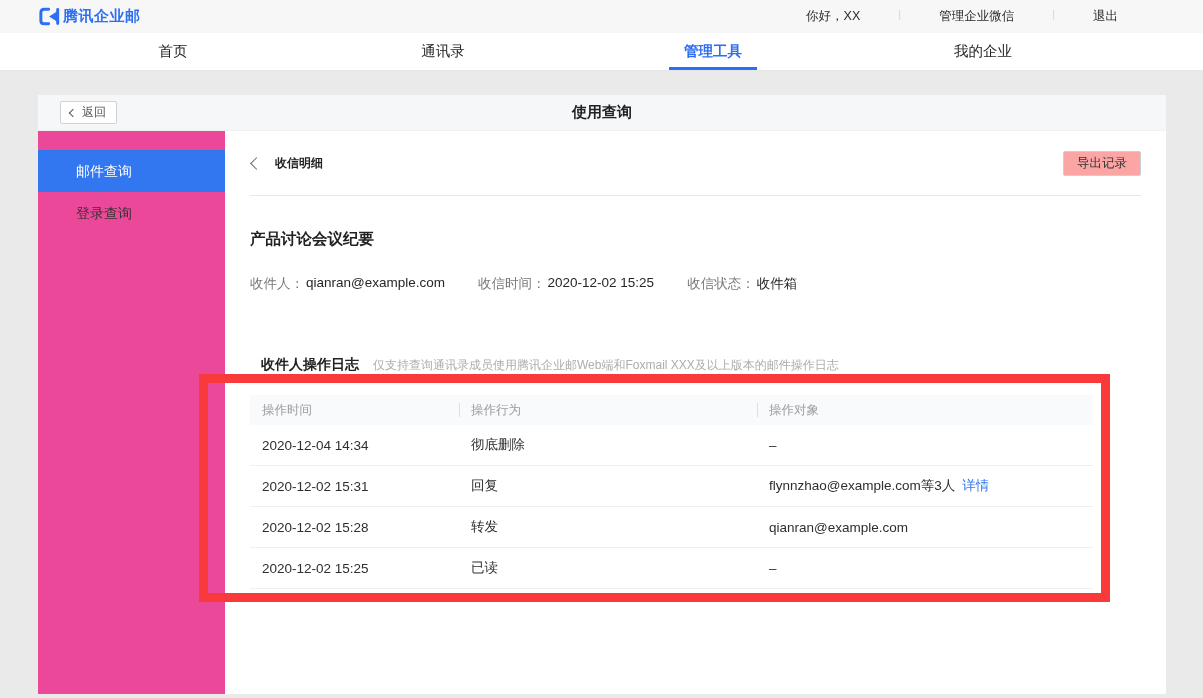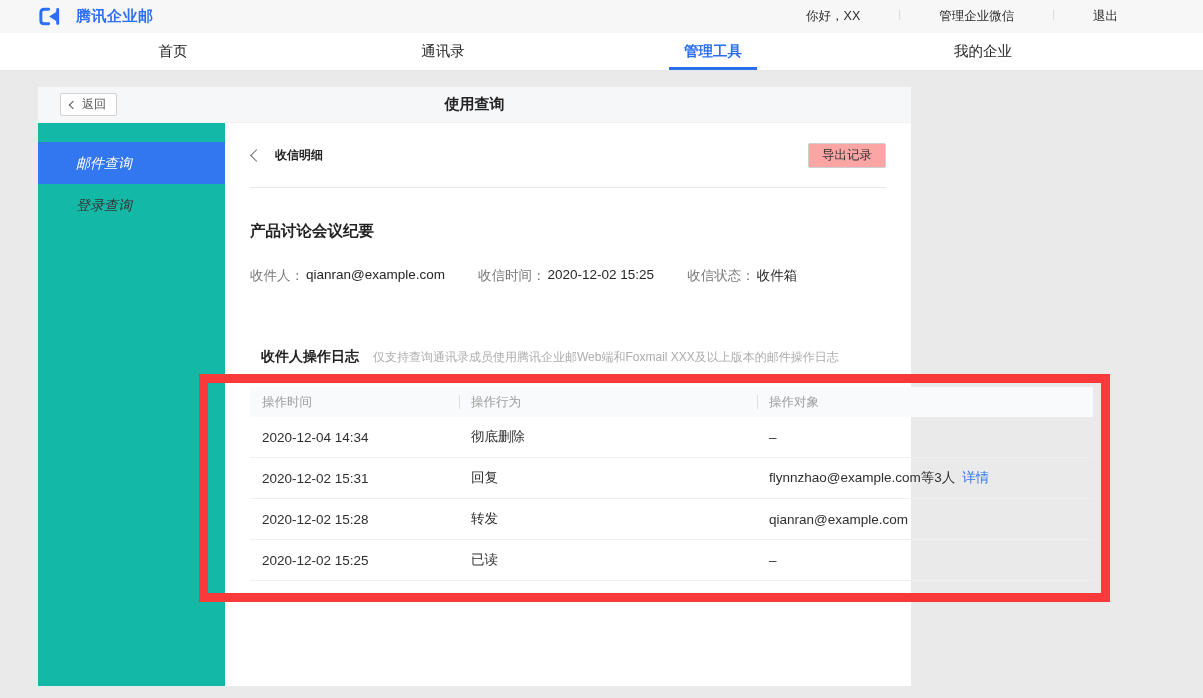--- a/index.html
+++ b/index.html
@@ -8,21 +8,21 @@
     font-family:"Liberation Sans","DejaVu Sans",sans-serif;
     background:#eaeaea; color:#333; position:relative;
   }
 
   
   .topbar {
     height:33px; background:#f7f7f8; display:flex;
     align-items:center; justify-content:space-between;
     padding:0 85px 0 38px;
   }
-  .logo { display:flex; align-items:center; gap:15px; cursor:pointer; }
+  .logo { display:flex; align-items:center; gap:2px; cursor:pointer; }
   .logo svg { display:block; }
   .logo-text { color:#2d6ff2; font-size:15px; font-weight:700; letter-spacing:.5px; }
   .topbar-right { display:flex; align-items:flex-start; font-size:12.5px; color:#2b2b2b;gap:27px; }
   .topbar-right .sep { color:#d6d6d6; margin:0 11px; font-size:11px; }
   .topbar-link { cursor:pointer; }
 
   
   .nav { height:38px; background:#fff; border-bottom:1px solid #e4e6e8; }
   .nav-inner { width:1080px; margin-left:38px; height:100%; display:flex; }
   .nav-tab {
@@ -30,21 +30,21 @@
     font-size:14.5px; color:#262626; cursor:pointer; position:relative;
   }
   .nav-tab.active { color:#2d6ff2; font-weight:600; }
   .nav-tab.active::after {
     content:""; position:absolute; bottom:0; left:50%; transform:translateX(-50%);
     width:88px; height:3px; background:#2d6ff2;
   }
 
   
   .panel {
-    position:absolute; left:38px; top:87px; width:873px; height:599px;
+    position:absolute; left:38px; top:95px; width:1128px; height:599px;
     background:#fff; display:flex; flex-direction:column;
   }
   .panel-header {
     height:36px; background:#f6f7f9; border-bottom:1px solid #f0f0f0;
     display:flex; align-items:center; position:relative; flex:0 0 auto;
   }
   .back-btn {
     margin-left:22px; height:23px; background:#fff; border:1px solid #d2d2d2;
     border-radius:2px; font-size:12px; color:#555; display:flex; align-items:center;
     gap:6px; padding:0 10px 0 9px; cursor:pointer;
@@ -52,21 +52,21 @@
   .chev { display:inline-block; width:6px; height:6px; border-left:1.4px solid currentColor;
     border-bottom:1.4px solid currentColor; transform:rotate(45deg); }
   .panel-title {
     position:absolute; left:50%; transform:translateX(-50%);
     font-size:15px; font-weight:600; color:#222;
   }
 
   .panel-body { flex:1; display:flex; min-height:0; }
 
   
-  .sidebar { width:187px; background:#14b8a6; padding-top:19px; flex:0 0 auto;font-style:italic; }
+  .sidebar { width:187px; background:#ec4899; padding-top:19px; flex:0 0 auto; }
   .side-item {
     height:42px; line-height:42px; padding-left:38px; font-size:14px;
     color:#333; cursor:pointer;
   }
   .side-item.active { background:#3377f0; color:#fff; }
 
   
   .content { flex:1; background:#fff; padding:0 25px; min-width:0; }
   .content-header {
     display:flex; align-items:center; justify-content:space-between;

